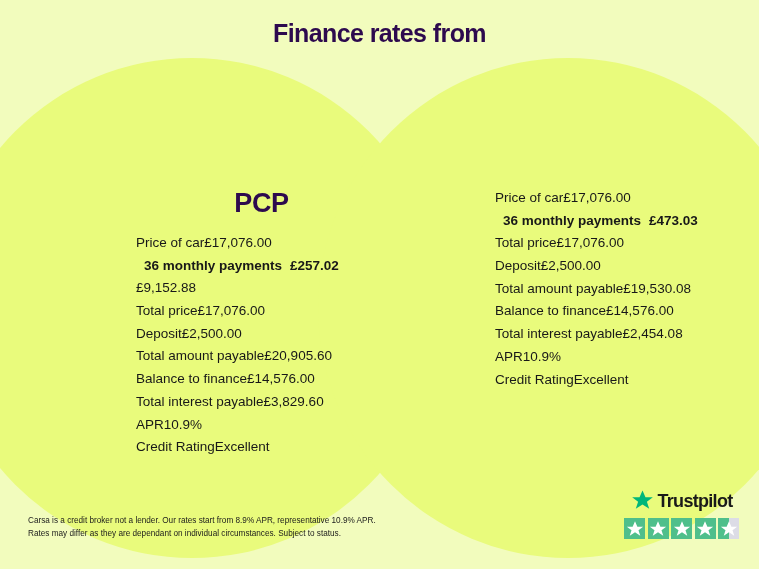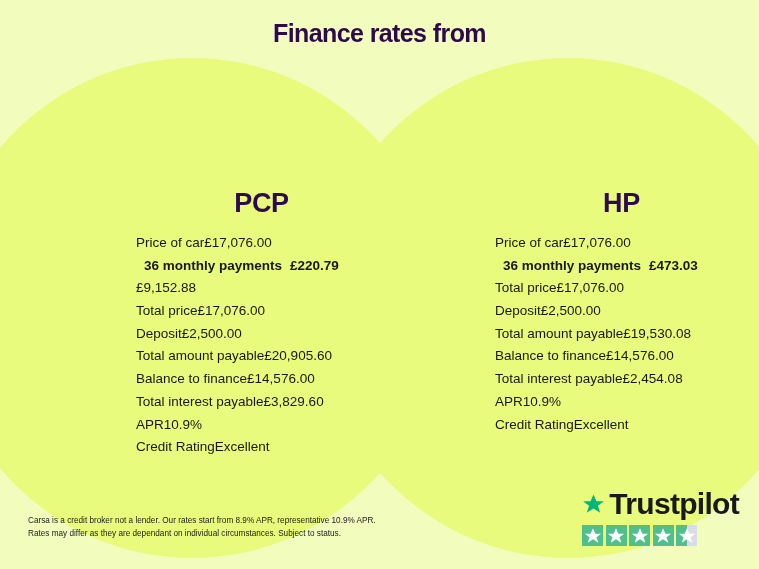--- a/index.html
+++ b/index.html
@@ -143,21 +143,21 @@
     top: 489px;
     z-index: 5;
     text-align: center;
   }
   .tp-word {
     display: flex;
     align-items: center;
     justify-content: center;
     gap: 4px;
     color: #191919;
-    font-size: 30px;
+    font-size: 18px;
     font-weight: bold;
     letter-spacing: -0.7px;
     line-height: 1;
   }
   .tp-word svg { display: block; }
   .tp-stars {
     display: flex;
     gap: 2.5px;
     margin-top: 6px;
   }
@@ -198,21 +198,21 @@
 
     <div class="col col-pcp">
       <div class="col-title">PCP</div>
 
       <div class="row">
         <span class="label">Price of car</span>
         <span class="value">£17,076.00</span>
       </div>
       <div class="row bold">
         <span class="label">36 monthly payments</span>
-        <span class="value">£220.79</span>
+        <span class="value">£257.02</span>
       </div>
       <div class="row">
         <span class="value">£9,152.88</span>
       </div>
       <div class="row">
         <span class="label">Total price</span>
         <span class="value">£17,076.00</span>
       </div>
       <div class="row">
         <span class="label">Deposit</span>
@@ -234,21 +234,20 @@
         <span class="label">APR</span>
         <span class="value">10.9%</span>
       </div>
       <div class="row">
         <span class="label">Credit Rating</span>
         <span class="value">Excellent</span>
       </div>
     </div>
 
     <div class="col col-hp">
-      <div class="col-title">HP</div>
 
       <div class="row">
         <span class="label">Price of car</span>
         <span class="value">£17,076.00</span>
       </div>
       <div class="row bold">
         <span class="label">36 monthly payments</span>
         <span class="value">£473.03</span>
       </div>
       <div class="row">

